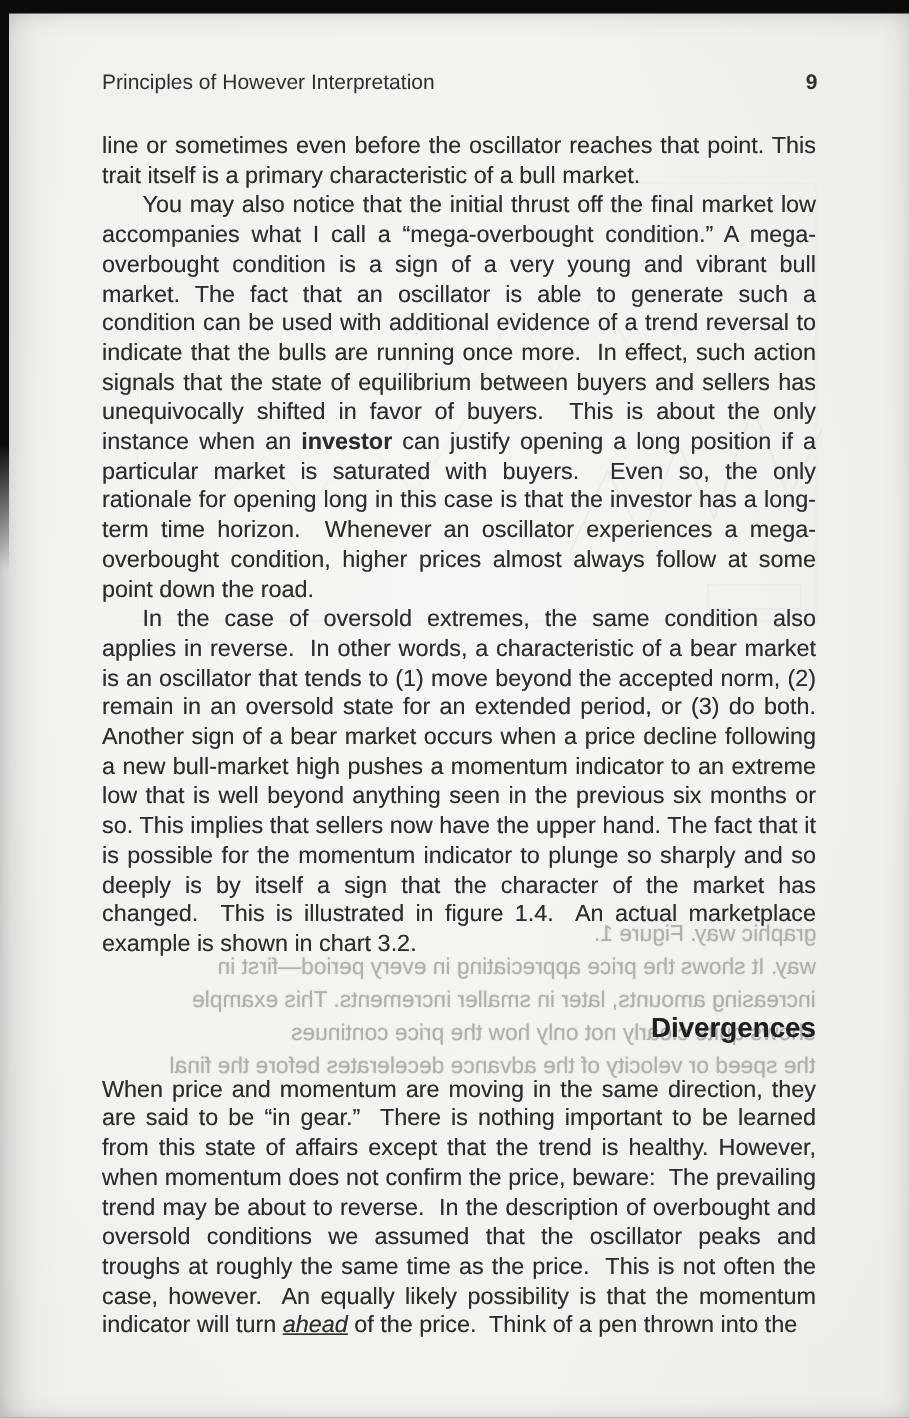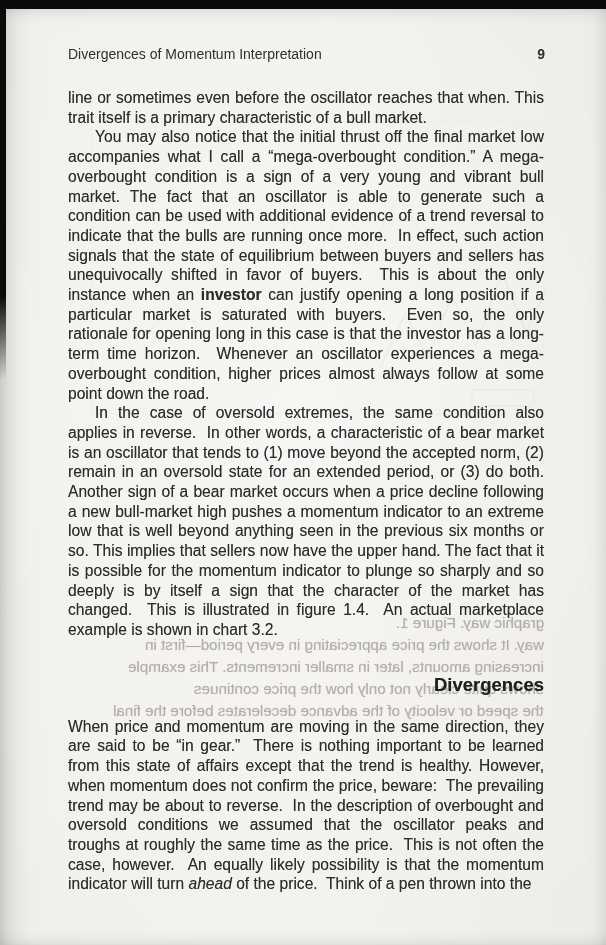--- a/index.html
+++ b/index.html
@@ -53,21 +53,21 @@
     z-index:2;
   }
   .content p{margin:0;}
   .content p.indent{text-indent:27px;}
   .section-heading{
     font-size:18.5px;line-height:22px;font-weight:bold;color:#1f1f1f;
     margin-top:34px;margin-bottom:21px;
     text-align:right;
   }
   .em-bi{font-weight:bold;}
-  .em-i{font-style:italic;}
+  .em-i{font-style:italic;text-decoration:underline;}
   
   .bleed-line{
     position:absolute;right:62px;
     white-space:nowrap;
     transform:scaleX(-1);
     font-size:15.2px;line-height:19px;
     color:var(--bleed-ink);
     opacity:.8;
     z-index:1;
     text-shadow:0 0 1px rgba(162,159,154,.6);
@@ -95,25 +95,25 @@
     </g>
   </svg>
 
   <div class="bleed-line" style="top:613px">graphic way. Figure 1.</div>
   <div class="bleed-line" style="top:635px">way. It shows the price appreciating in every period—first in</div>
   <div class="bleed-line" style="top:657px">increasing amounts, later in smaller increments. This example</div>
   <div class="bleed-line" style="top:679px">shows quite clearly not only how the price continues</div>
   <div class="bleed-line" style="top:701px">the speed or velocity of the advance decelerates before the final</div>
 
   <div class="running-header">
-    <span class="header-title">Divergences of Momentum Interpretation</span>
+    <span class="header-title">Principles of However Interpretation</span>
     <span class="page-num">9</span>
   </div>
 
   <div class="content">
-    <p>line or sometimes even before the oscillator reaches that when. This trait itself is a primary characteristic of a bull market.</p>
+    <p>line or sometimes even before the oscillator reaches that point. This trait itself is a primary characteristic of a bull market.</p>
     <p class="indent"><span>You may also notice that the initial thrust off the final market low accompanies what I call a “mega-overbought condition.” A mega-overbought condition is a sign of a very young and vibrant bull market. The fact that an oscillator is able to generate such a condition can be used with additional evidence of a trend reversal to indicate that the bulls are running once more.&nbsp; In effect, such action signals that the state of equilibrium between buyers and sellers has unequivocally shifted in favor of buyers.&nbsp; This is about the only instance when an </span><span class="em-bi">investor</span><span> can justify opening a long position if a particular market is saturated with buyers.&nbsp; Even so, the only rationale for opening long in this case is that the investor has a long-term time horizon.&nbsp; Whenever an oscillator experiences a mega-overbought condition, higher prices almost always follow at some point down the road.</span></p>
     <p class="indent">In the case of oversold extremes, the same condition also applies in reverse.&nbsp; In other words, a characteristic of a bear market is an oscillator that tends to (1) move beyond the accepted norm, (2) remain in an oversold state for an extended period, or (3) do both. Another sign of a bear market occurs when a price decline following a new bull-market high pushes a momentum indicator to an extreme low that is well beyond anything seen in the previous six months or so. This implies that sellers now have the upper hand. The fact that it is possible for the momentum indicator to plunge so sharply and so deeply is by itself a sign that the character of the market has changed.&nbsp; This is illustrated in figure 1.4.&nbsp; An actual marketplace example is shown in chart 3.2.</p>
     <h2 class="section-heading">Divergences</h2>
     <p><span>When price and momentum are moving in the same direction, they are said to be “in gear.”&nbsp; There is nothing important to be learned from this state of affairs except that the trend is healthy. However, when momentum does not confirm the price, beware:&nbsp; The prevailing trend may be about to reverse.&nbsp; In the description of overbought and oversold conditions we assumed that the oscillator peaks and troughs at roughly the same time as the price.&nbsp; This is not often the case, however.&nbsp; An equally likely possibility is that the momentum indicator will turn </span><span class="em-i">ahead</span><span> of the price.&nbsp; Think of a pen thrown into the</span></p>
   </div>
 
 </div>
 
 </body></html>

